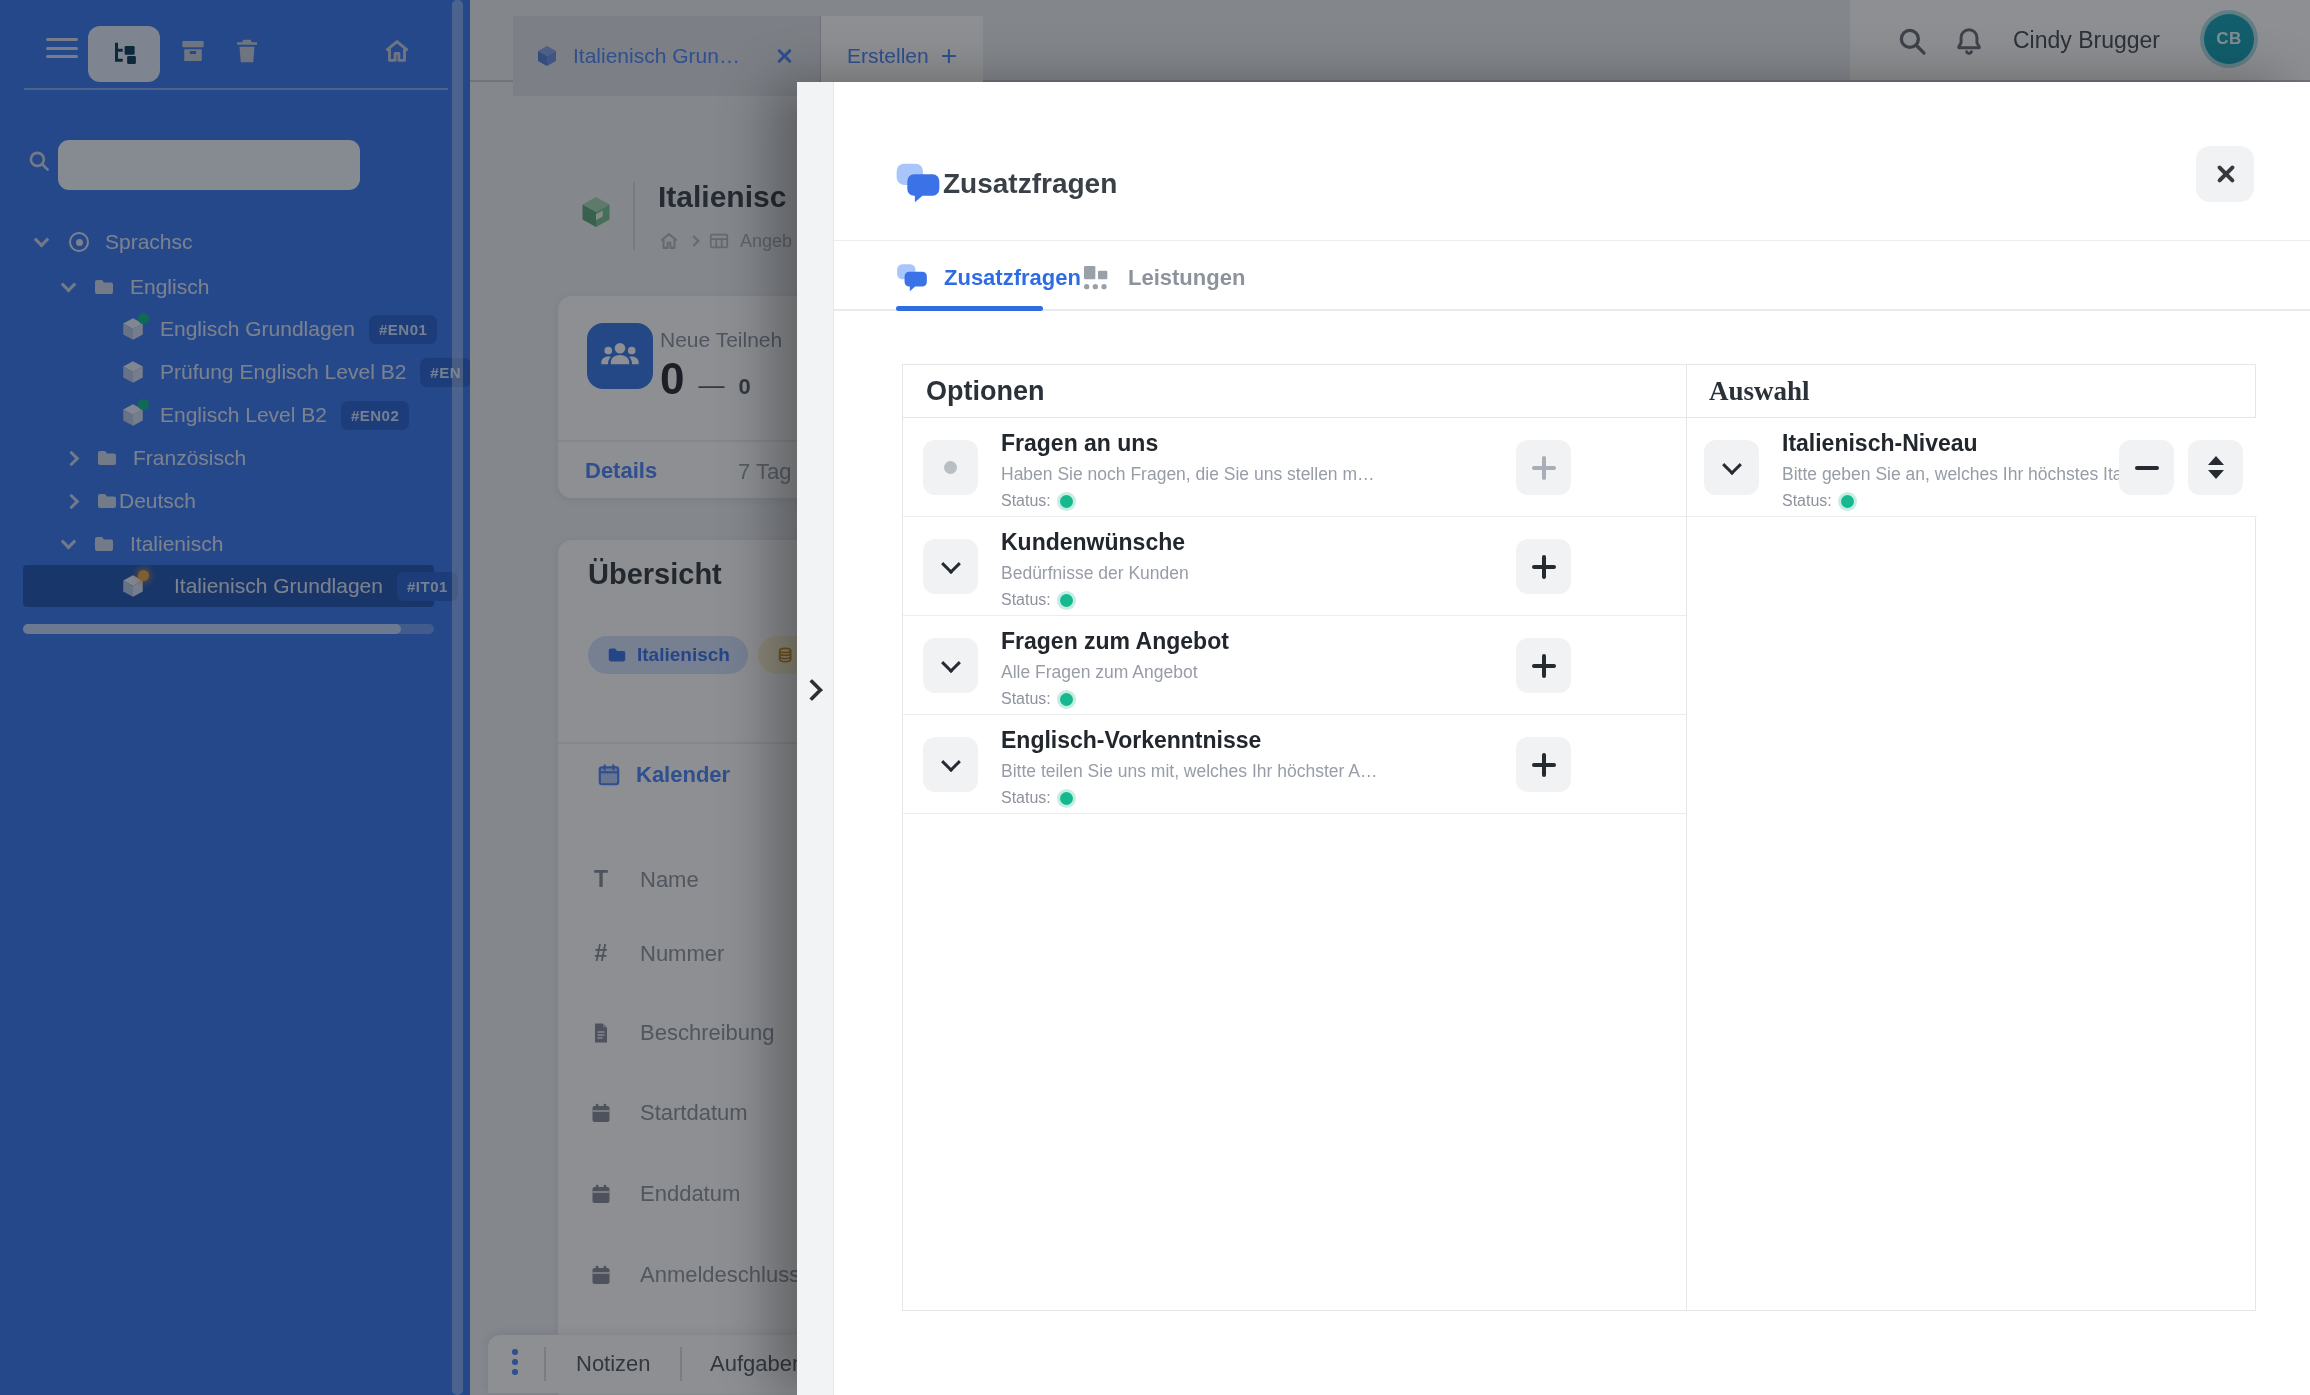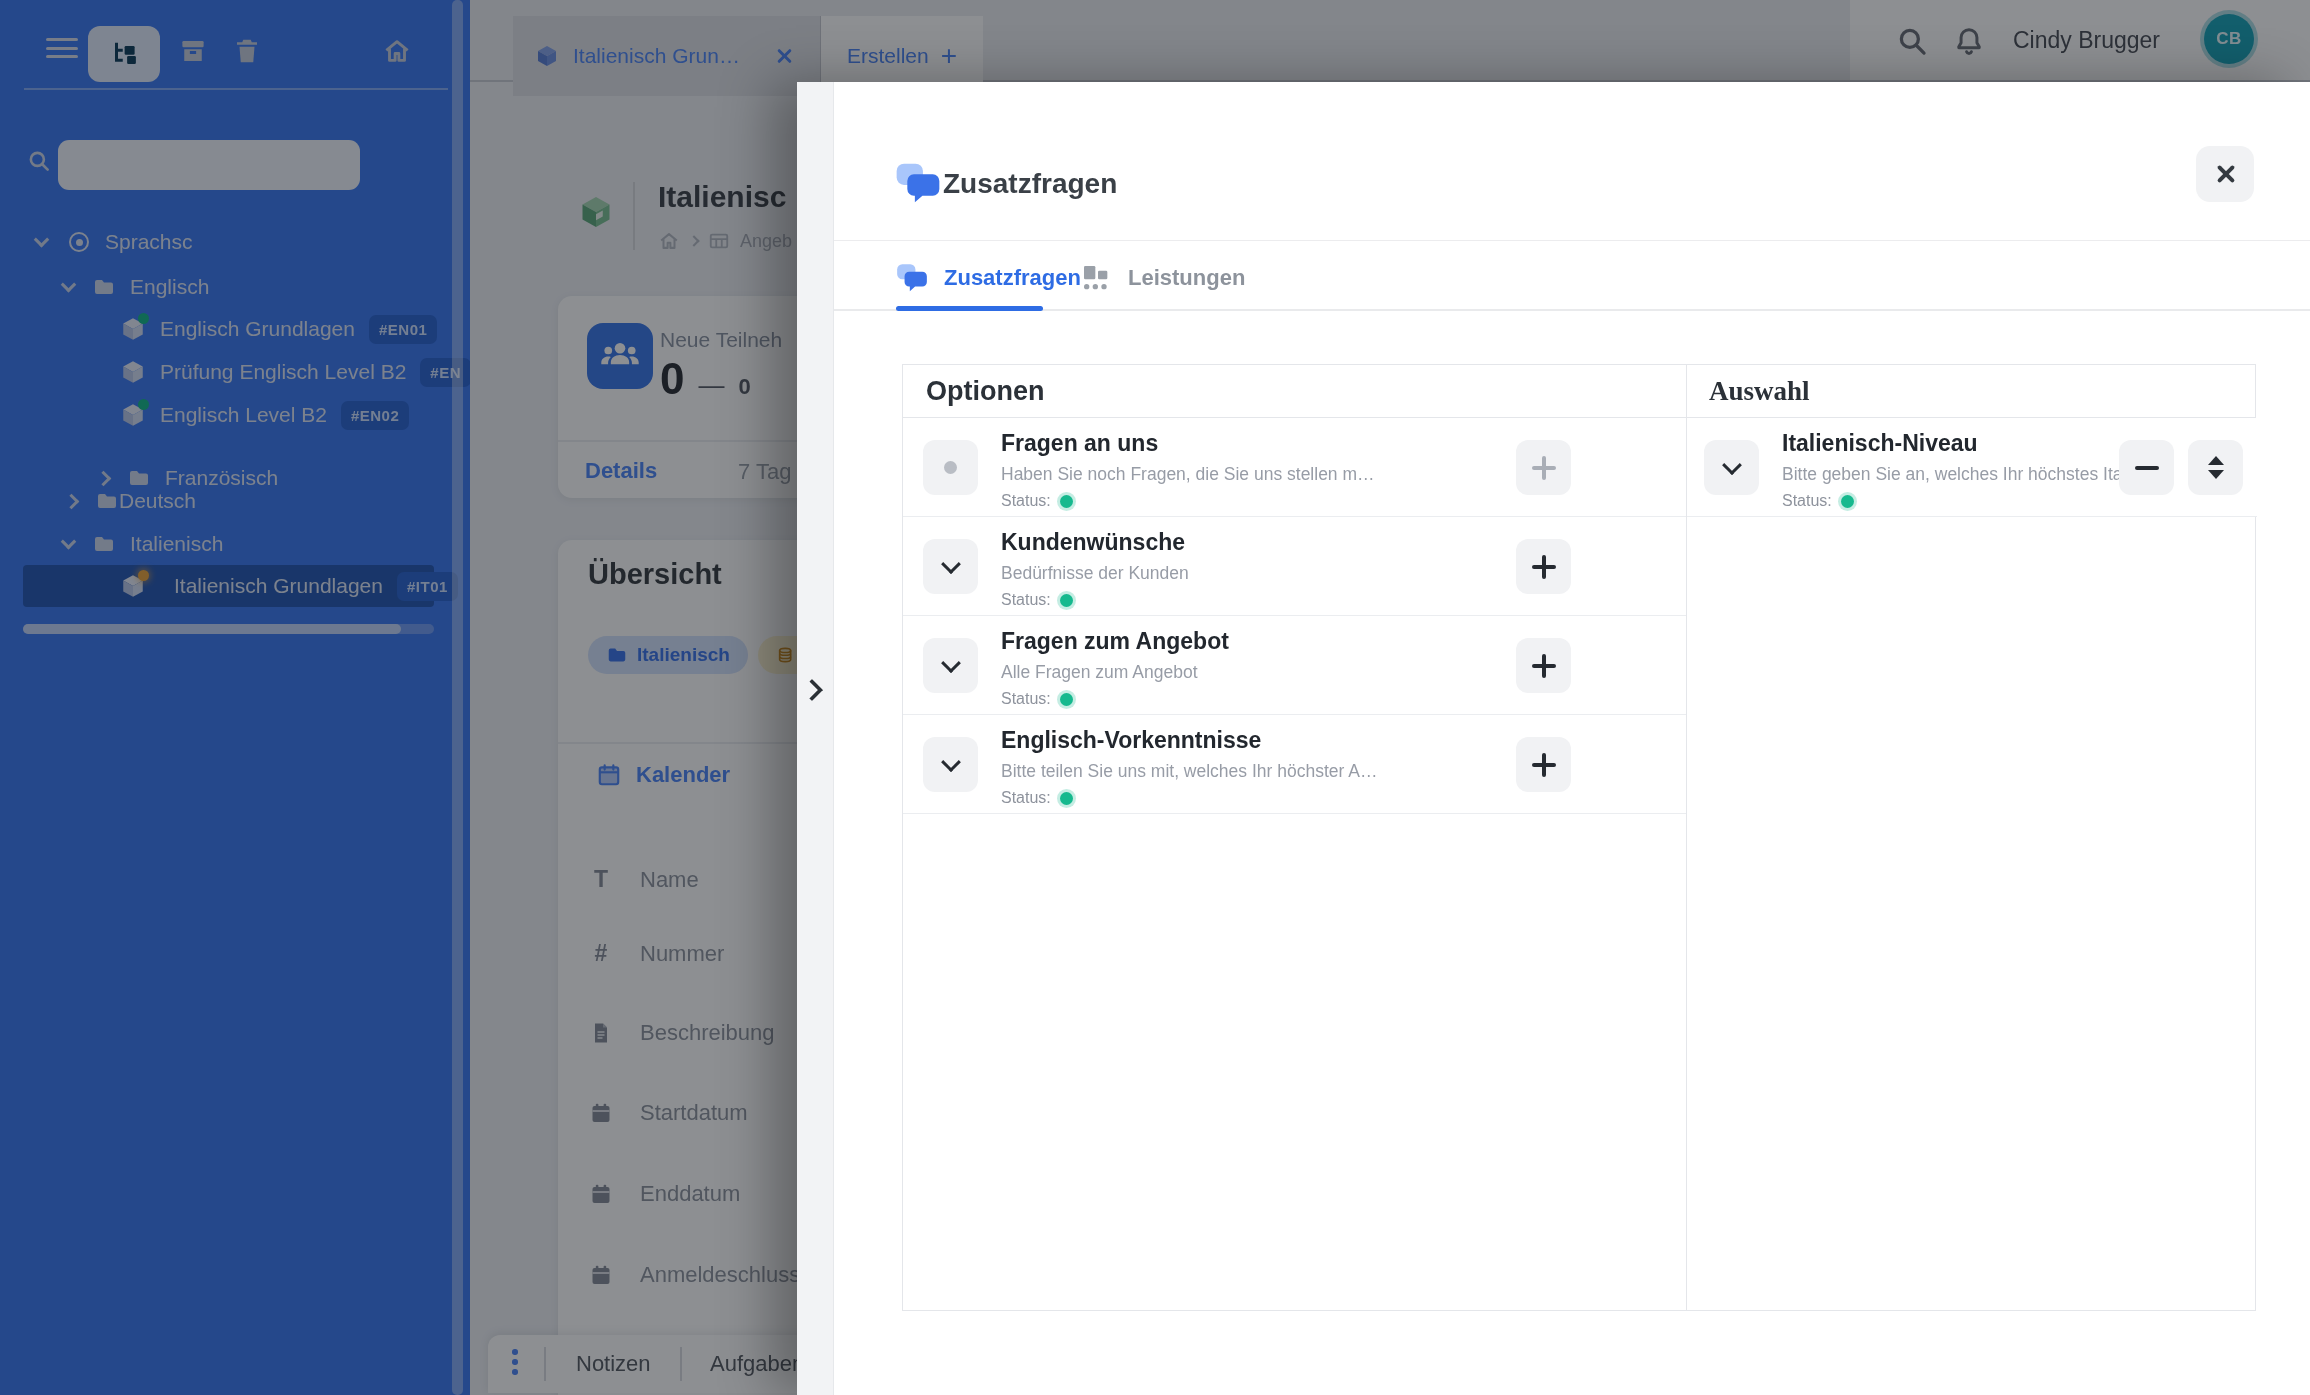--- a/index.html
+++ b/index.html
@@ -276,21 +276,21 @@
             <path d="M12 2 21 7 12 12 3 7Z" fill="#e8eefc"></path>
             <path d="M3 7l9 5v10L3 17Z" fill="#b9c8ea"></path>
             <path d="M21 7l-9 5v10l9-5Z" fill="#d4dff5"></path>
           </svg>
         <span class="dot-st dot-green-side"></span>
       </span>
       <span style="margin-left:14px;" class="lbl">Englisch Level B2</span>
       <span class="badge">#EN02</span>
     </div>
 
-    <div class="tree-row" style="top:457px;padding-left:32px;">
+    <div class="tree-row" style="top:437px;">
       <span style="margin-left:66px;" class="chev right"></span>
       <span style="margin-left:18px;">
           <svg viewBox="0 0 24 24" style="width:24px;height:24px;display:block;" fill="#cfd9ee">
             <path d="M3 7q0-2 2-2h5l2 2.5h7q2 0 2 2V17q0 2-2 2H5q-2 0-2-2z"></path>
           </svg>
         </span>
       <span style="margin-left:14px;" class="lbl">Französisch</span>
     </div>
 
     <div class="tree-row" style="top:480px;">

